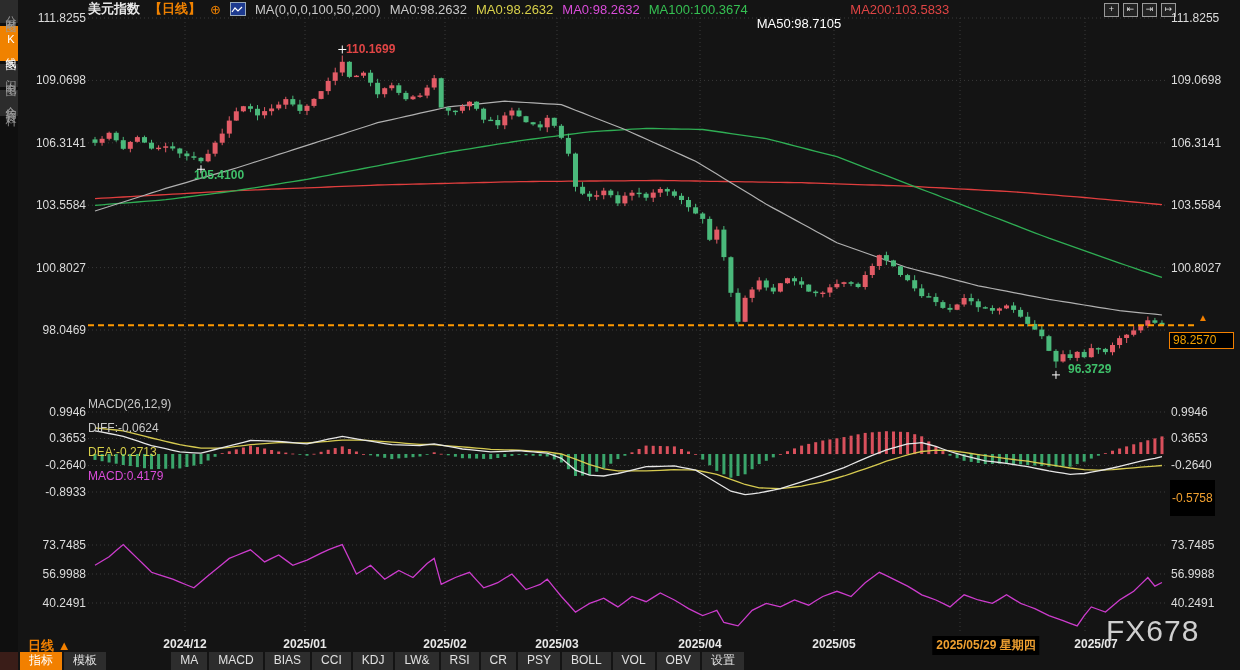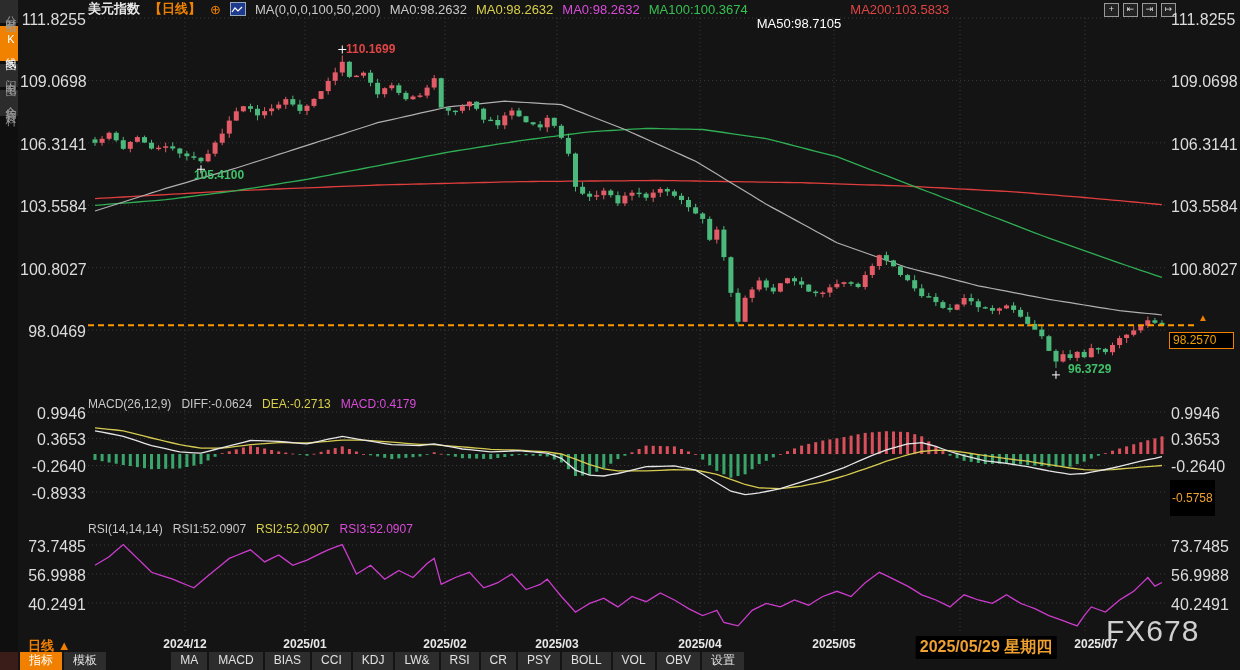--- a/index.html
+++ b/index.html
@@ -19,39 +19,39 @@
   #winbtns{left:1104px;top:3px;display:flex;gap:4px;}
   .wbtn{width:13px;height:12px;border:1px solid #999;background:#222;color:#ddd;font-size:9px;
         line-height:11px;text-align:center;cursor:pointer;}
   
   #sidebar{left:0;top:0;width:18px;height:670px;background:#0f0f0f;z-index:3;}
   .side-tab{width:18px;background:#2c2c2c;color:#9c9c9c;font-size:11px;margin-bottom:3px;
             padding:7px 0;text-align:center;writing-mode:vertical-rl;text-orientation:upright;
             letter-spacing:3px;cursor:pointer;}
   .side-tab.active{background:#f08200;color:#fff;}
   
-  .tick{font-size:16px;color:#dcdcdc;white-space:nowrap;}
+  .tick{font-size:12px;color:#dcdcdc;white-space:nowrap;}
   .tick.l{left:20px;width:66px;text-align:right;}
   .tick.r{left:1171px;text-align:left;}
   
-  .ind-head{display:flex;gap:10px;font-size:12px;white-space:nowrap;}
+  .ind-head{display:flex;gap:10px;font-size:12px;white-space:nowrap;flex-direction:column;}
   
   .anno{font-size:12px;font-weight:bold;white-space:nowrap;}
   .anno.red{color:#e04545;} .anno.green{color:#3fc06a;}
   
   #price-badge{left:1169px;top:332px;width:60px;height:15px;border:1px solid #f28000;background:#000;
                color:#f0a000;font-size:12px;line-height:15px;padding-left:3px;}
   #price-arrow{left:1198px;top:312px;color:#f28000;font-size:10px;}
   #macd-badge{left:1170px;top:480px;background:#000;color:#f0a030;font-size:12px;padding:11px 2px;}
   
   #xaxis-row{left:0;top:636px;width:1106px;height:16px;background:#141414;}
   .xlab{position:absolute;top:1px;transform:translateX(-50%);font-size:12px;font-weight:bold;color:#e8e8e8;white-space:nowrap;}
   #period-label{position:absolute;left:28px;top:1px;color:#f28000;font-weight:bold;font-size:13px;}
   #date-badge{position:absolute;left:986px;top:0;transform:translateX(-50%);background:#000;color:#f0a030;
-              font-size:16px;font-weight:bold;padding:1px 4px;white-space:nowrap;}
+              font-size:12px;font-weight:bold;padding:1px 4px;white-space:nowrap;}
   
   #toolbar{left:20px;top:652px;height:18px;display:flex;gap:2px;z-index:4;}
   .tbtn{background:#2d2d2d;color:#e0e0e0;font-size:12px;height:34px;line-height:17px;
         padding:0 9px;cursor:pointer;white-space:nowrap;}
   .tbtn.active{background:#f28000;color:#fff;}
   .tbtn.vip{color:#f28000;margin-top:20px;}
   #corner-sq{left:0;top:652px;width:18px;height:18px;background:#3a1d18;z-index:4;}
   
   #watermark{left:1106px;top:614px;font-size:30px;color:#cfcfcf;letter-spacing:1px;z-index:5;}
 </style>
@@ -621,26 +621,20 @@
   <div class="ovl tick r" style="top:538px">73.7485</div>
   <div class="ovl tick r" style="top:567px">56.9988</div>
   <div class="ovl tick r" style="top:596px">40.2491</div>
 
   <div class="ovl ind-head" style="left:88px;top:397px">
     <span class="c-w">MACD(26,12,9)</span>
     <span class="c-w">DIFF:-0.0624</span>
     <span class="c-y">DEA:-0.2713</span>
     <span class="c-m">MACD:0.4179</span>
   </div>
-  <div class="ovl ind-head" style="left:88px;top:522px">
-    <span class="c-w">RSI(14,14,14)</span>
-    <span class="c-w">RSI1:52.0907</span>
-    <span class="c-y">RSI2:52.0907</span>
-    <span class="c-m">RSI3:52.0907</span>
-  </div>
 
   <div class="ovl anno red" style="left:346px;top:42px">110.1699</div>
   <div class="ovl anno green" style="left:194px;top:168px">105.4100</div>
   <div class="ovl anno green" style="left:1068px;top:362px">96.3729</div>
   <div id="price-badge" class="ovl">98.2570</div>
   <div id="price-arrow" class="ovl">▲</div>
 
   <div id="xaxis-row" class="ovl">
     <span id="period-label"><span>日线</span> <span>▲</span></span>
     <span class="xlab" style="left:185px">2024/12</span>

